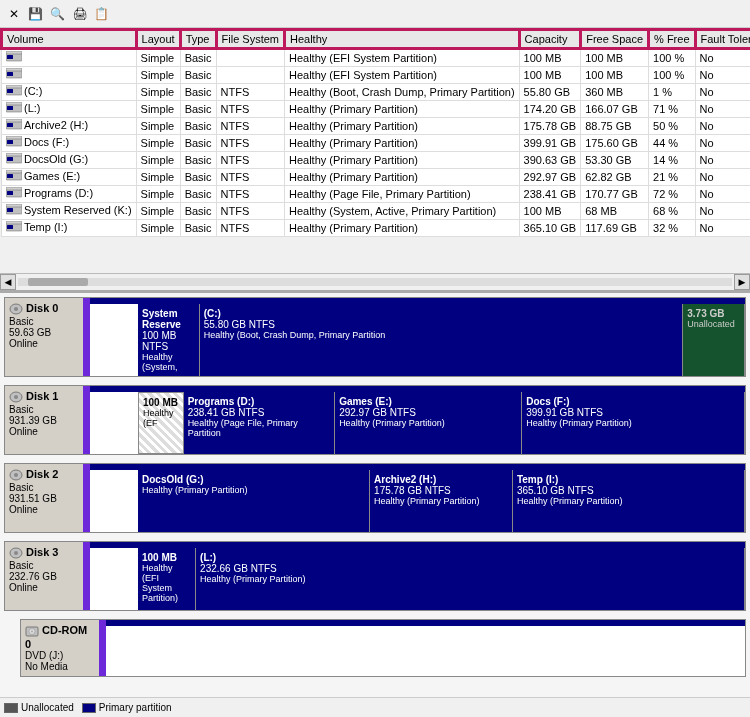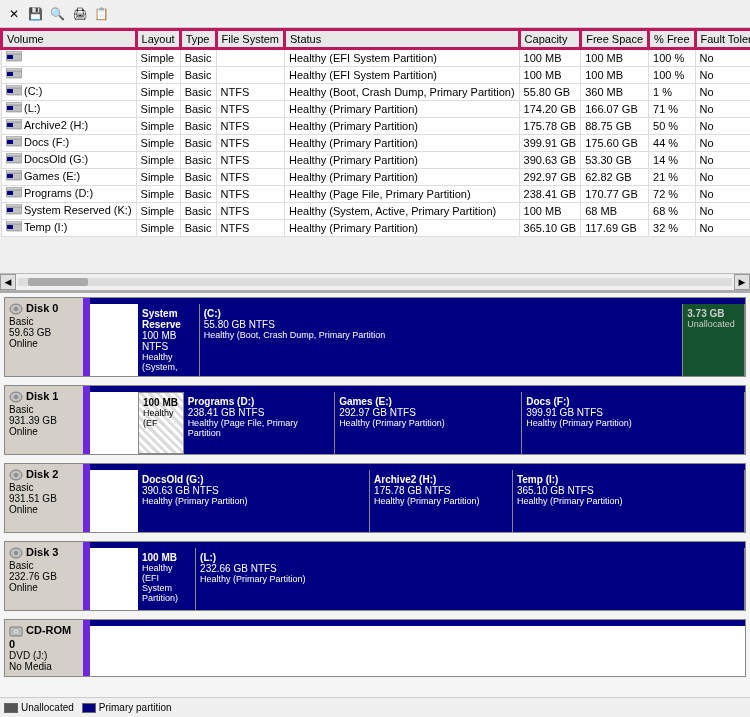--- a/index.html
+++ b/index.html
@@ -69,21 +69,21 @@
 
   <div class="table-section">
     <div class="table-wrapper">
       <table class="disk-table">
         <thead>
           <tr>
             <th>Volume</th>
             <th>Layout</th>
             <th>Type</th>
             <th>File System</th>
-            <th>Status</th>
+            <th>Healthy</th>
             <th>Capacity</th>
             <th>Free Space</th>
             <th>% Free</th>
             <th>Fault Tolerance</th>
           </tr>
         </thead>
         <tbody id="table-body">
         <tr>
               <td><svg width="16" height="12" viewBox="0 0 16 12">
         <rect x="0" y="2" width="16" height="8" rx="1" fill="#c0c0c0" stroke="#666" stroke-width="0.5"></rect>
@@ -373,21 +373,20 @@
     </div>
     <div class="disk-type">Basic</div>
     <div class="disk-size">931.51 GB</div>
     <div class="disk-status">Online</div>
   </div>
         <div class="disk-partitions">
           <div class="disk-header-bar"></div>
           <div class="disk-parts-row">
             <div class="partition partition-blue" style="flex: 5 1 0%;">
       <div class="partition-name">DocsOld (G:)</div>
-      <div class="partition-size">390.63 GB NTFS</div>
       <div class="partition-status">Healthy (Primary Partition)</div>
     </div>
             <div class="partition partition-blue" style="flex: 3 1 0%;">
       <div class="partition-name">Archive2 (H:)</div>
       <div class="partition-size">175.78 GB NTFS</div>
       <div class="partition-status">Healthy (Primary Partition)</div>
     </div>
             <div class="partition partition-blue" style="flex: 5 1 0%;">
       <div class="partition-name">Temp (I:)</div>
       <div class="partition-size">365.10 GB NTFS</div>
@@ -418,21 +417,21 @@
       <div class="partition-status">Healthy (EFI System Partition)</div>
     </div>
             <div class="partition partition-blue" style="flex: 11 1 0%;">
       <div class="partition-name">(L:)</div>
       <div class="partition-size">232.66 GB NTFS</div>
       <div class="partition-status">Healthy (Primary Partition)</div>
     </div>
           </div>
         </div>
       </div>
-      <div class="disk-block" style="min-height: 55px;">
+      <div class="disk-block" style="min-height: 55px; margin-left: 16px;">
         <div class="disk-label">
   <div class="disk-name">
     <svg width="14" height="14" viewBox="0 0 14 14" style="vertical-align:middle;">
       <rect x="1" y="3" width="12" height="9" rx="1" fill="#c0c0c0" stroke="#666" stroke-width="0.8"></rect>
       <circle cx="7" cy="7.5" r="3" fill="#ddd" stroke="#888" stroke-width="0.5"></circle>
       <circle cx="7" cy="7.5" r="1" fill="#aaa"></circle>
     </svg>
     CD-ROM 0
   </div>
   <div class="disk-type">DVD (J:)</div>

